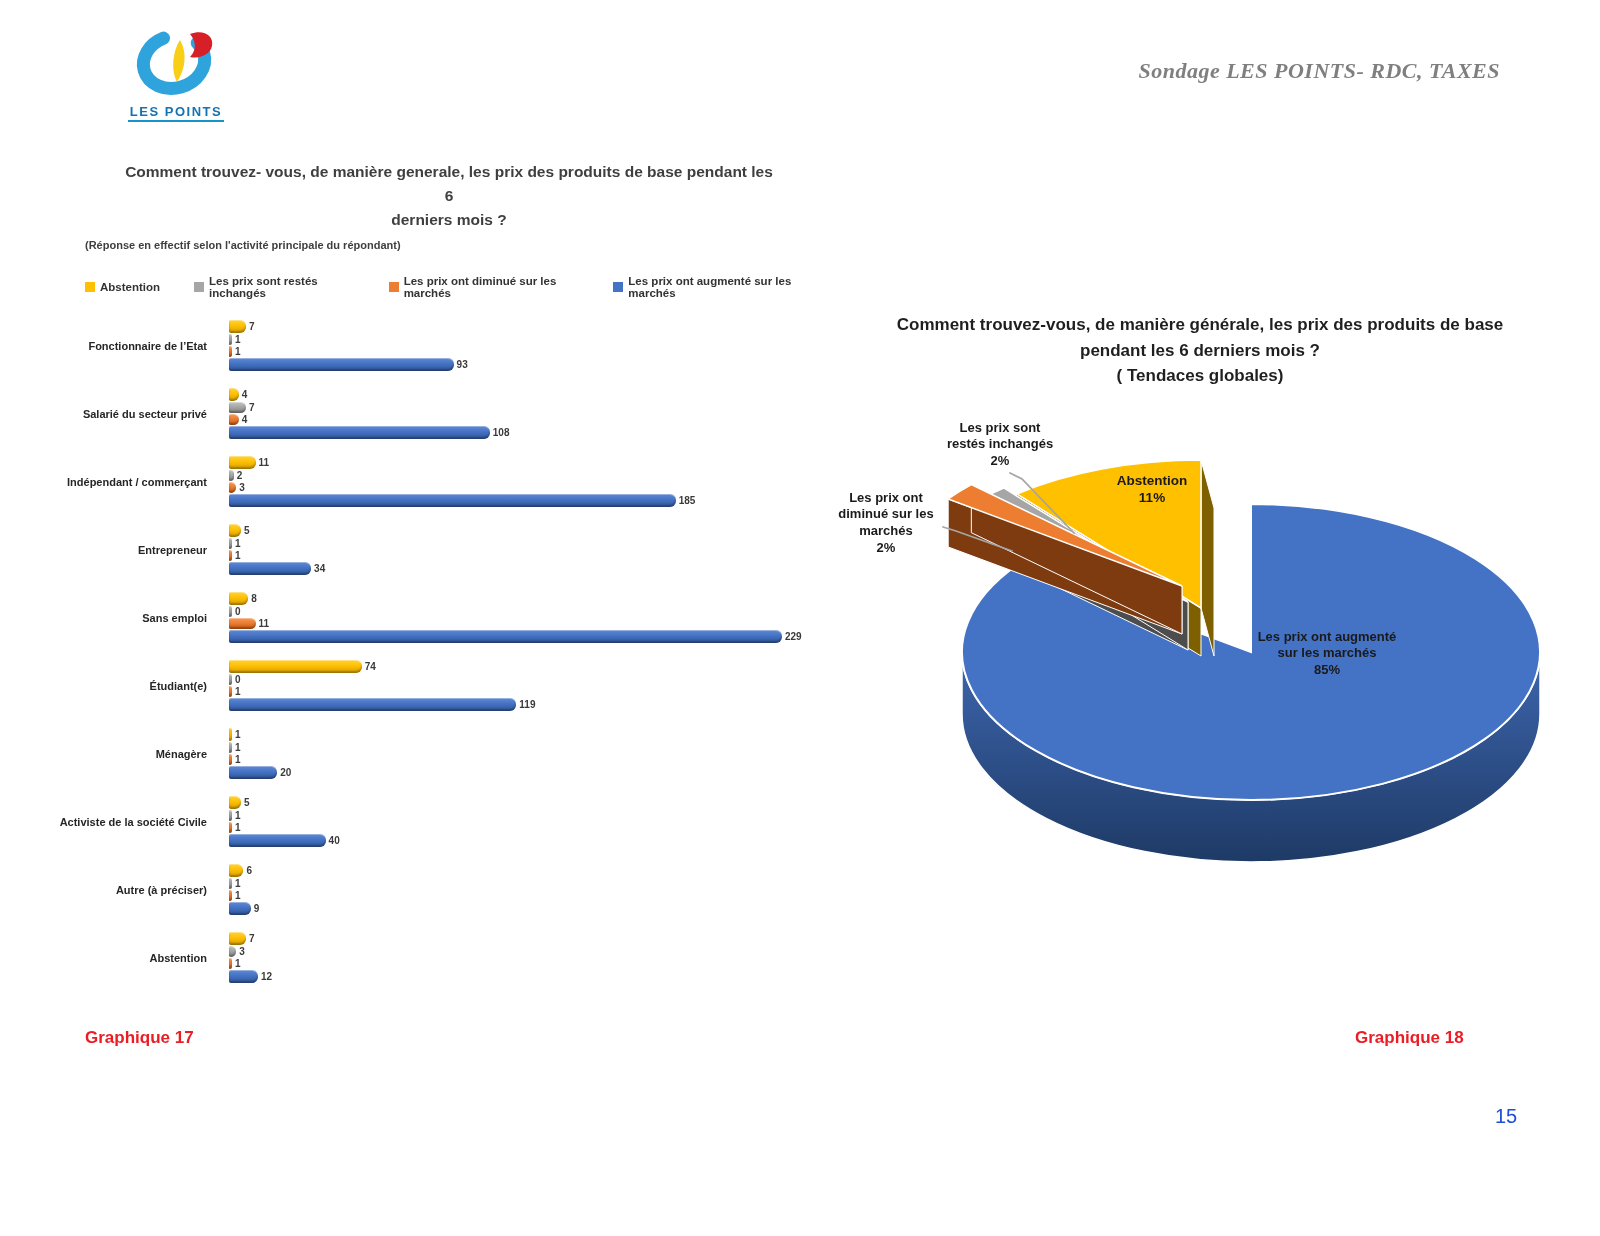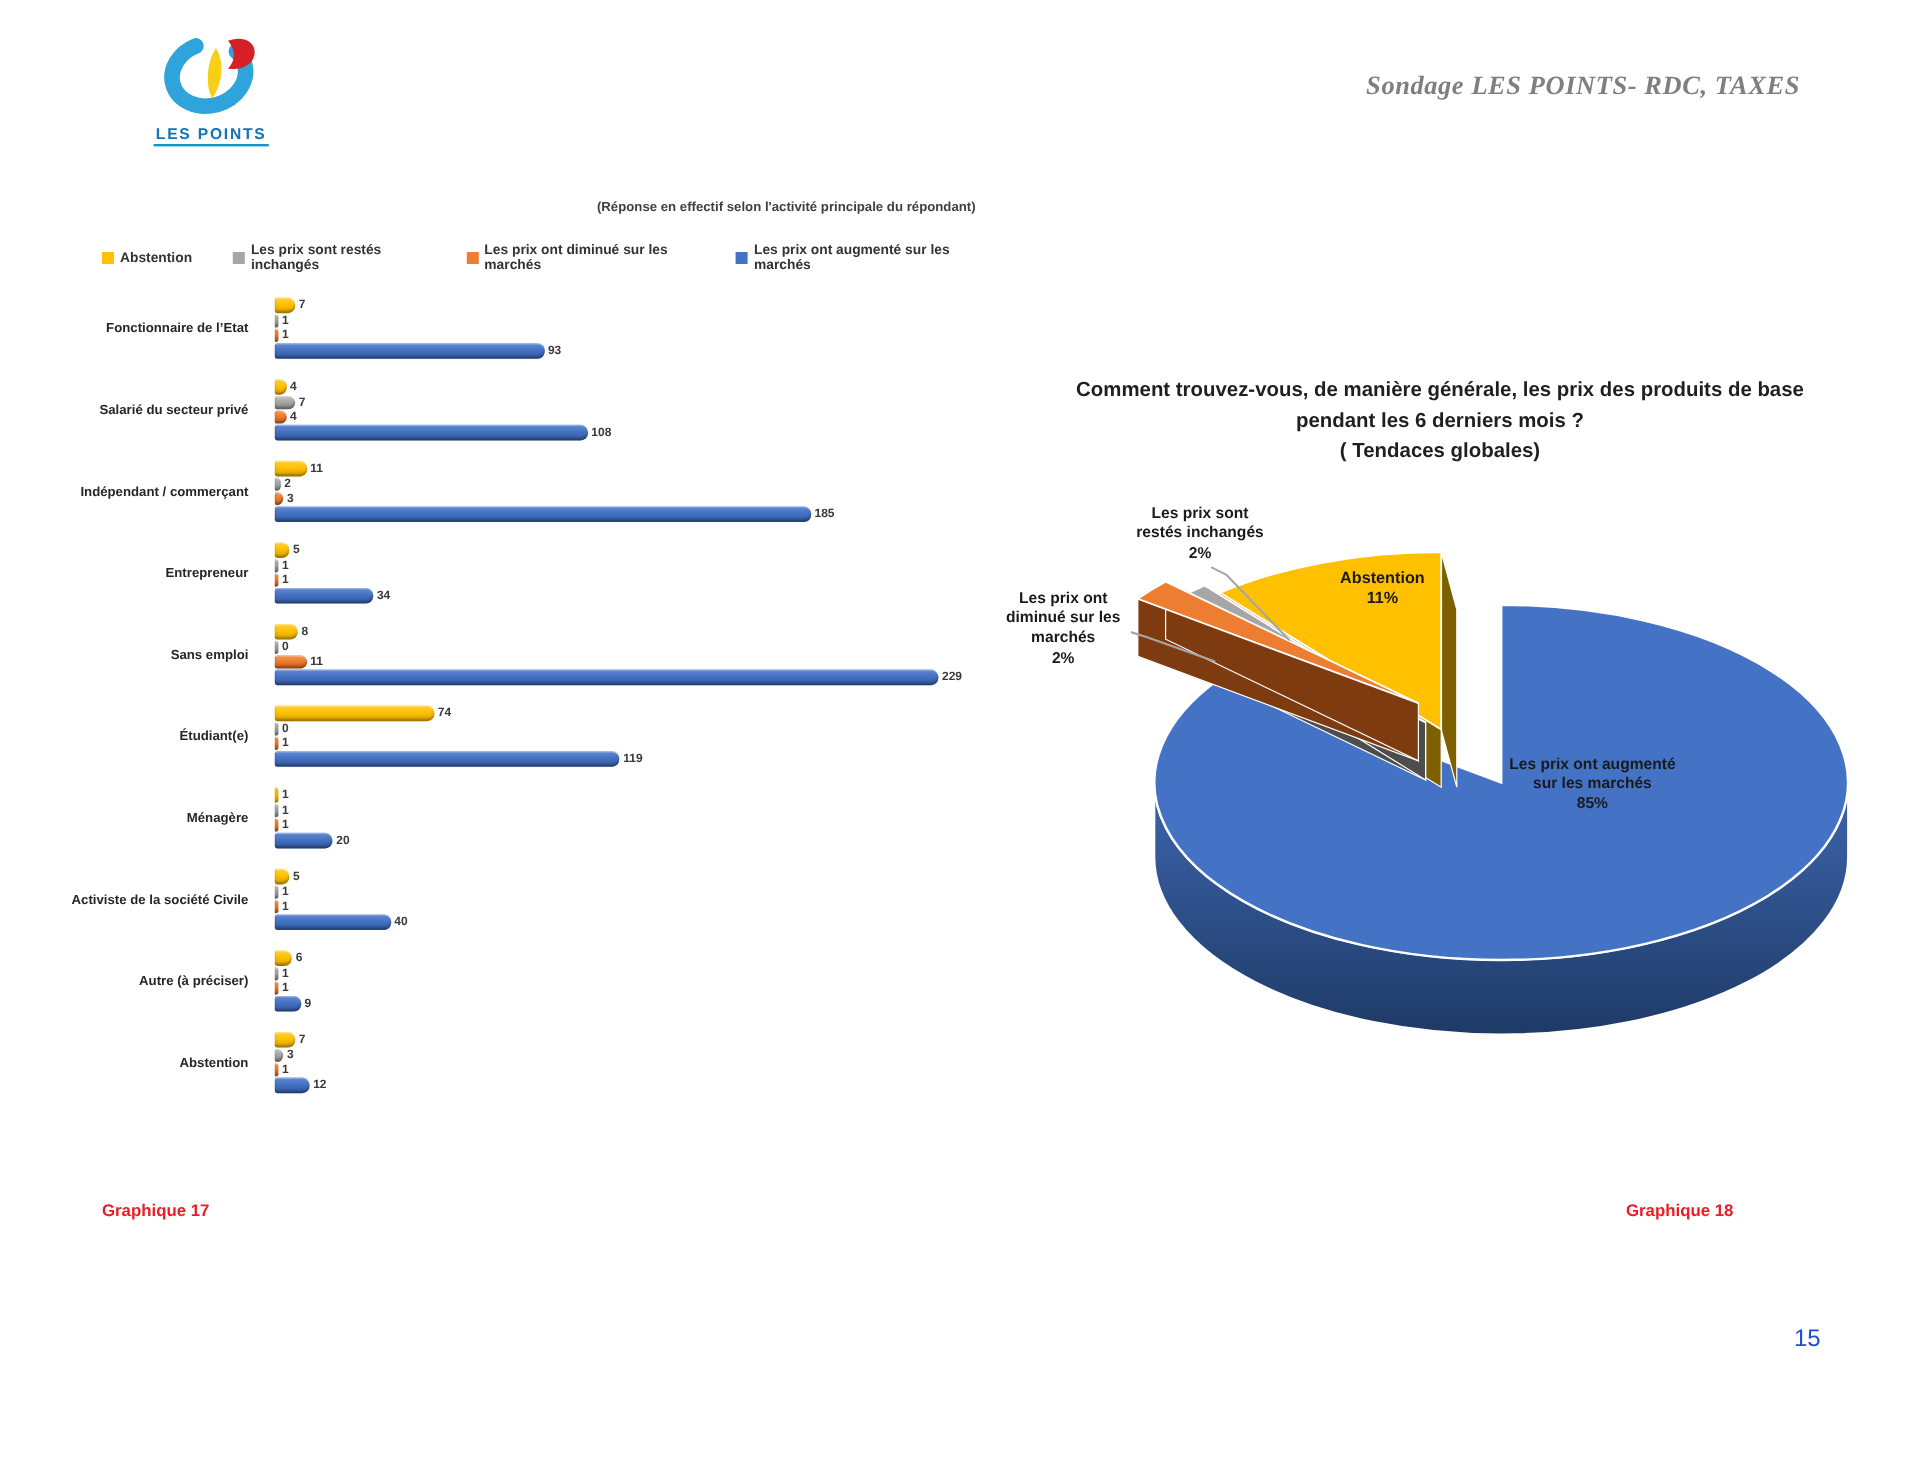--- a/index.html
+++ b/index.html
@@ -11,21 +11,21 @@
   .logo-text{font-size:13px;font-weight:bold;letter-spacing:1.5px;color:#1273B5;
              border-bottom:2px solid #1693C9;display:inline-block;padding:0 2px 1px 2px;margin-top:-4px;}
   .doc-title{position:absolute;left:960px;top:58px;width:540px;text-align:right;
              font-family:"Liberation Serif",serif;font-style:italic;font-weight:bold;
              font-size:22px;color:#7f7f7f;letter-spacing:.5px;}
 
   
   .bar-panel{position:absolute;left:85px;top:160px;width:728px;}
   .bar-title{white-space:pre-line;text-align:center;font-weight:bold;font-size:15.5px;
              line-height:1.55;color:#3f3f3f;margin:0 40px;}
-  .bar-subtitle{text-align:right;font-weight:bold;font-size:11px;color:#3f3f3f;margin-top:7px;}
+  .bar-subtitle{text-align:left;font-weight:bold;font-size:11px;color:#3f3f3f;margin-top:7px;}
   .legend{display:flex;justify-content:center;gap:34px;margin-top:24px;}
   .legend-item{display:flex;align-items:center;gap:5px;font-size:11.5px;font-weight:bold;color:#333;}
   .legend-marker{width:10px;height:10px;flex:0 0 auto;}
   .plot{margin-top:21px;}
   .bar-group{display:flex;align-items:center;margin-bottom:16px;}
   .cat-label{width:155px;margin-left:-33px;flex:0 0 auto;text-align:right;font-size:11px;
              font-weight:bold;color:#262626;padding-right:22px;white-space:nowrap;}
   .bars{flex:1 1 auto;}
   .bar-line{display:flex;align-items:center;margin-bottom:1px;height:13px;}
   .bar-line.thin{height:11px;}
@@ -35,41 +35,43 @@
   
   .pie-panel{position:absolute;left:810px;top:312px;width:740px;}
   .pie-title{white-space:pre-line;text-align:center;font-weight:bold;font-size:17px;
              line-height:1.5;color:#1f1f1f;margin-left:70px;width:640px;}
   .pie-wrap{position:relative;width:740px;height:530px;margin-top:28px;}
   .pie-wrap svg{position:absolute;left:0;top:0;}
   .pie-callout{position:absolute;transform:translate(-50%,-50%);white-space:pre-line;
                text-align:center;font-weight:bold;font-size:13px;line-height:1.3;color:#1a1a1a;}
 
   
-  .caption{position:absolute;font-size:14px;font-weight:bold;color:#ec1c24;}
+  .caption{position:absolute;font-size:17px;font-weight:bold;color:#ec1c24;margin-top:28px;}
   .caption-left{left:85px;top:1000px;}
   .caption-right{left:1355px;top:1000px;}
   .page-number{position:absolute;left:1495px;top:1105px;font-size:20px;color:#1d4ed8;}
 </style>
 </head>
 <body>
 
 <div class="page">
 
   <div class="logo">
     <svg width="84" height="72" viewBox="0 0 84 72">
       <ellipse cx="40" cy="36" rx="31" ry="26" transform="rotate(-16 40 36)" fill="none" stroke="#2EA3DC" stroke-width="13" pathLength="100" stroke-dasharray="80 20" stroke-dashoffset="7" stroke-linecap="round"></ellipse>
       <path d="M46 14 C53 26 52 42 43 56 C37 46 38 26 46 14 Z" fill="#F8CE17"></path>
       <path d="M56 8 C69 3 80 9 78 20 C76 29 65 33 56 31 C63 24 62 15 56 8 Z" fill="#D61F26"></path>
     </svg>
     <div class="logo-text">LES POINTS</div>
   </div>
   <div class="doc-title">Sondage LES POINTS- RDC, TAXES</div>
 
   <section class="bar-panel">
+    <div class="bar-title">Comment trouvez- vous, de manière generale, les prix des produits de base pendant les 6
+derniers mois ?</div>
     <div class="bar-subtitle">(Réponse en effectif selon l'activité principale du répondant)</div>
     <div class="legend" id="bar-legend">
         <div class="legend-item">
           <span class="legend-marker" style="background: rgb(255, 192, 0);"></span>
           <span>Abstention</span>
         </div>
         <div class="legend-item">
           <span class="legend-marker" style="background: rgb(166, 166, 166);"></span>
           <span>Les prix sont restés inchangés</span>
         </div>

